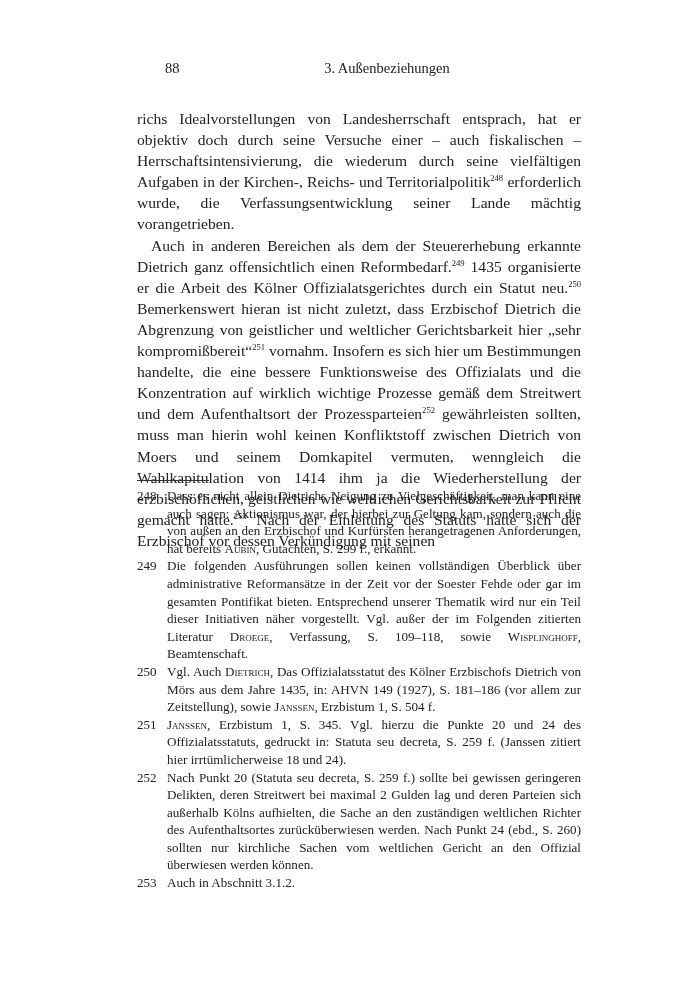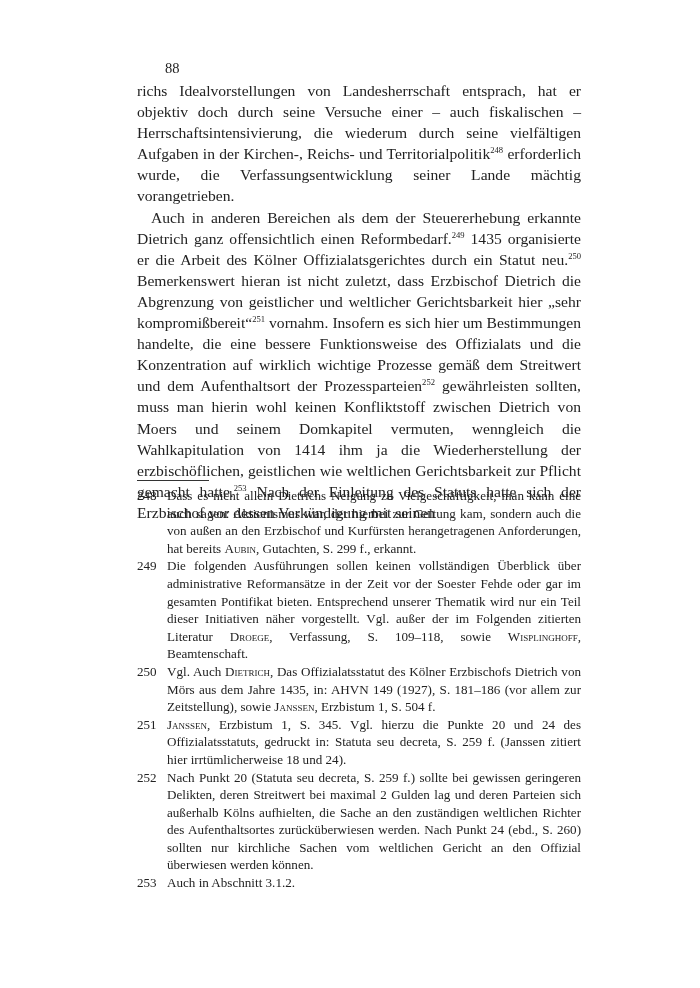--- a/index.html
+++ b/index.html
@@ -3,40 +3,41 @@
 <meta charset="utf-8">
 <style>
   html, body { margin: 0; padding: 0; background: #ffffff; }
   body { width: 700px; height: 988px; position: relative; overflow: hidden;
          font-family: "Liberation Serif", "DejaVu Serif", serif; color: #222; }
   .page { position: absolute; left: 137px; top: 0; width: 444px; }
   .running-head { position: absolute; top: 60px; left: 0; width: 444px; height: 20px;
                   font-size: 14.5px; margin-left: 28px; }
   .folio { position: absolute; left: 0; top: 0; }
   .chapter-title { position: absolute; left: 0; width: 444px; text-align: center; top: 0; }
-  .body-text { position: absolute; top: 80px; left: 0; width: 444px;
+  .body-text { position: absolute; top: 108px; left: 0; width: 444px;
                font-size: 15.6px; line-height: 21.1px; text-align: justify; }
   .body-text p { margin: 0; }
   .body-text p.indent { text-indent: 14px; }
   sup { font-size: 0.55em; line-height: 0; vertical-align: 0.75em; }
   .fn-rule { position: absolute; top: 480px; left: 0; width: 72px; height: 0;
              border-top: 1px solid #333; }
   .footnotes { position: absolute; top: 487px; left: 0; width: 444px;
                font-size: 13.1px; line-height: 17.6px; }
   .fn { display: flex; }
   .fn-num { width: 30px; flex: 0 0 30px; }
   .fn-text { flex: 1; text-align: justify; }
   .sc { font-variant: small-caps; }
 </style>
 </head>
 <body>
 
 <div class="page">
   <div class="running-head">
     <span class="folio">88</span>
+    <span class="chapter-title">3. Außenbeziehungen</span>
   </div>
 
   <div class="body-text">
     <p>
       <span>richs Idealvorstellungen von Landesherrschaft entsprach, hat er objektiv doch durch seine Versuche einer – auch fiskalischen – Herrschaftsintensivierung, die wiederum durch seine vielfältigen Aufgaben in der Kirchen-, Reichs- und Territorialpolitik</span><sup>248</sup><span> erforderlich wurde, die Verfassungsentwicklung seiner Lande mächtig vorangetrieben.</span>
     </p>
     <p class="indent">
       <span>Auch in anderen Bereichen als dem der Steuererhebung erkannte Dietrich ganz offensichtlich einen Reformbedarf.</span><sup>249</sup><span> 1435 organisierte er die Arbeit des Kölner Offizialatsgerichtes durch ein Statut neu.</span><sup>250</sup><span> Bemerkenswert hieran ist nicht zuletzt, dass Erzbischof Dietrich die Abgrenzung von geistlicher und weltlicher Gerichtsbarkeit hier „sehr kompromißbereit“</span><sup>251</sup><span> vornahm. Insofern es sich hier um Bestimmungen handelte, die eine bessere Funktionsweise des Offizialats und die Konzentration auf wirklich wichtige Prozesse gemäß dem Streitwert und dem Aufenthaltsort der Prozessparteien</span><sup>252</sup><span> gewährleisten sollten, muss man hierin wohl keinen Konfliktstoff zwischen Dietrich von Moers und seinem Domkapitel vermuten, wenngleich die Wahlkapitulation von 1414 ihm ja die Wiederherstellung der erzbischöflichen, geistlichen wie weltlichen Gerichtsbarkeit zur Pflicht gemacht hatte.</span><sup>253</sup><span> Nach der Einleitung des Statuts hatte sich der Erzbischof vor dessen Verkündigung mit seinen</span>
     </p>
   </div>

